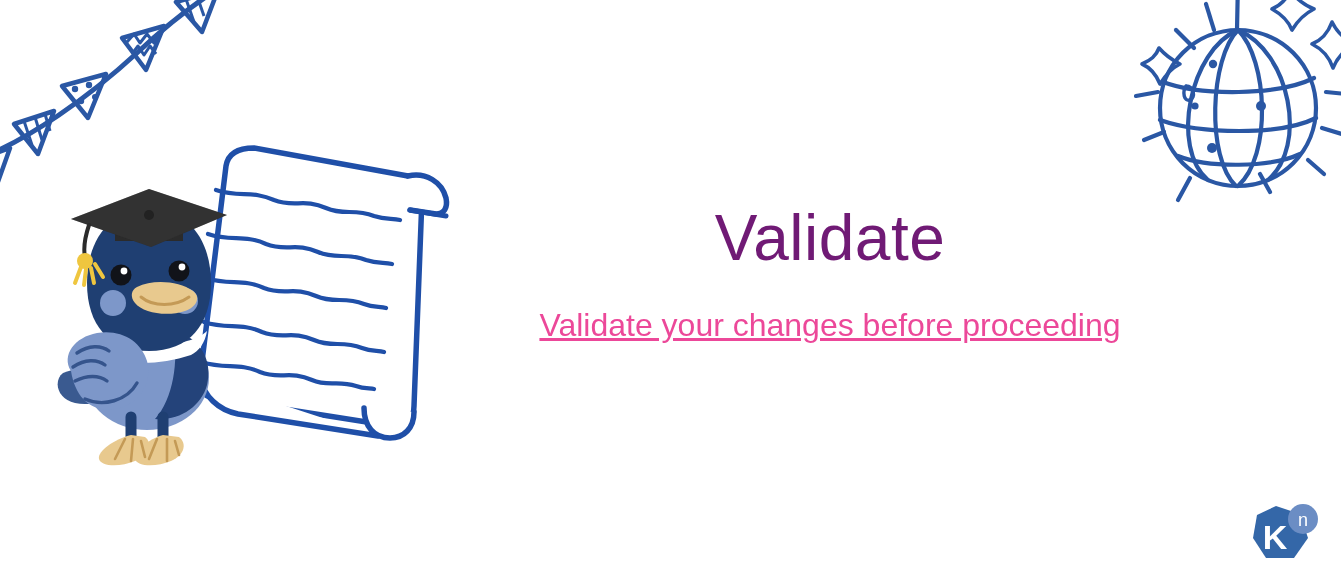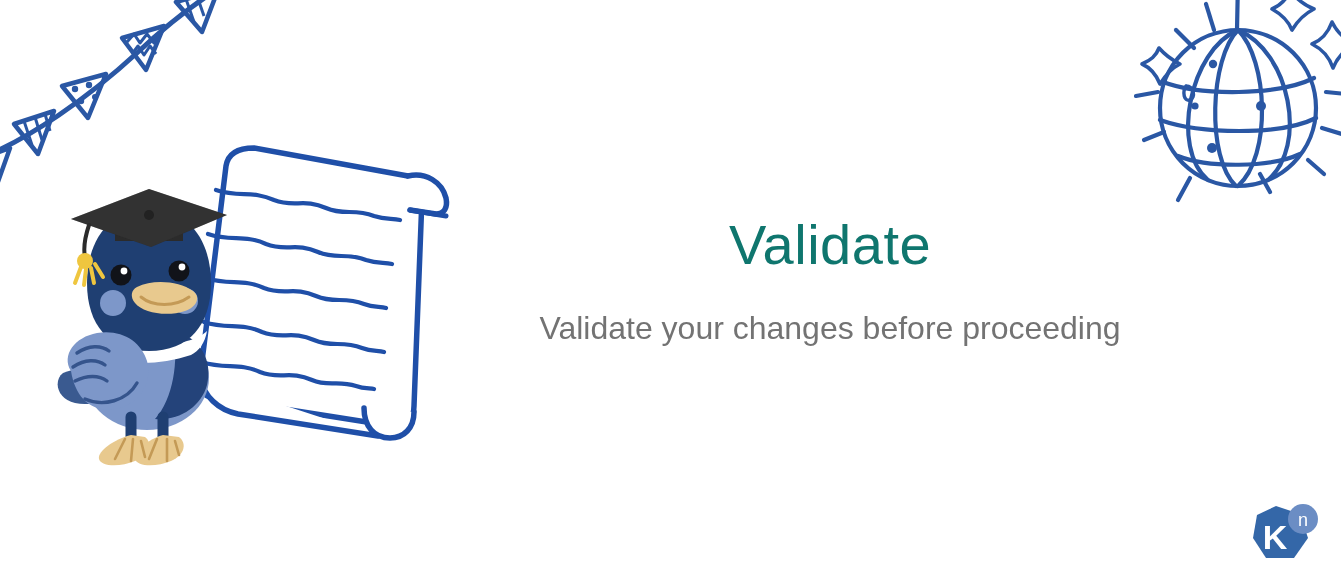--- a/index.html
+++ b/index.html
@@ -33,35 +33,36 @@
 
   
   #text-block {
     position: absolute;
     left: 460px;
     top: 205px;
     width: 740px;
     text-align: center;
   }
   #page-title {
-    font-size: 56px;
+    font-size: 64px;
     font-weight: 400;
-    color: #0f766e;
+    color: #701a75;
     letter-spacing: 0.5px;
     line-height: 1.05;
-    margin: 11px;
+    margin: 0;
     font-family: "Liberation Sans", sans-serif;
   }
   #page-subtitle {
     margin: 34px 0 10px 0;
     font-size: 32px;
     font-weight: 400;
-    color: #737373;
+    color: #ec4899;
     line-height: 1.2;
     font-family: "Liberation Sans", sans-serif;
+    text-decoration: underline;
   }
 
   
   #brand-logo {
     position: absolute;
     left: 1248px;
     top: 500px;
     width: 72px;
     height: 72px;
   }

